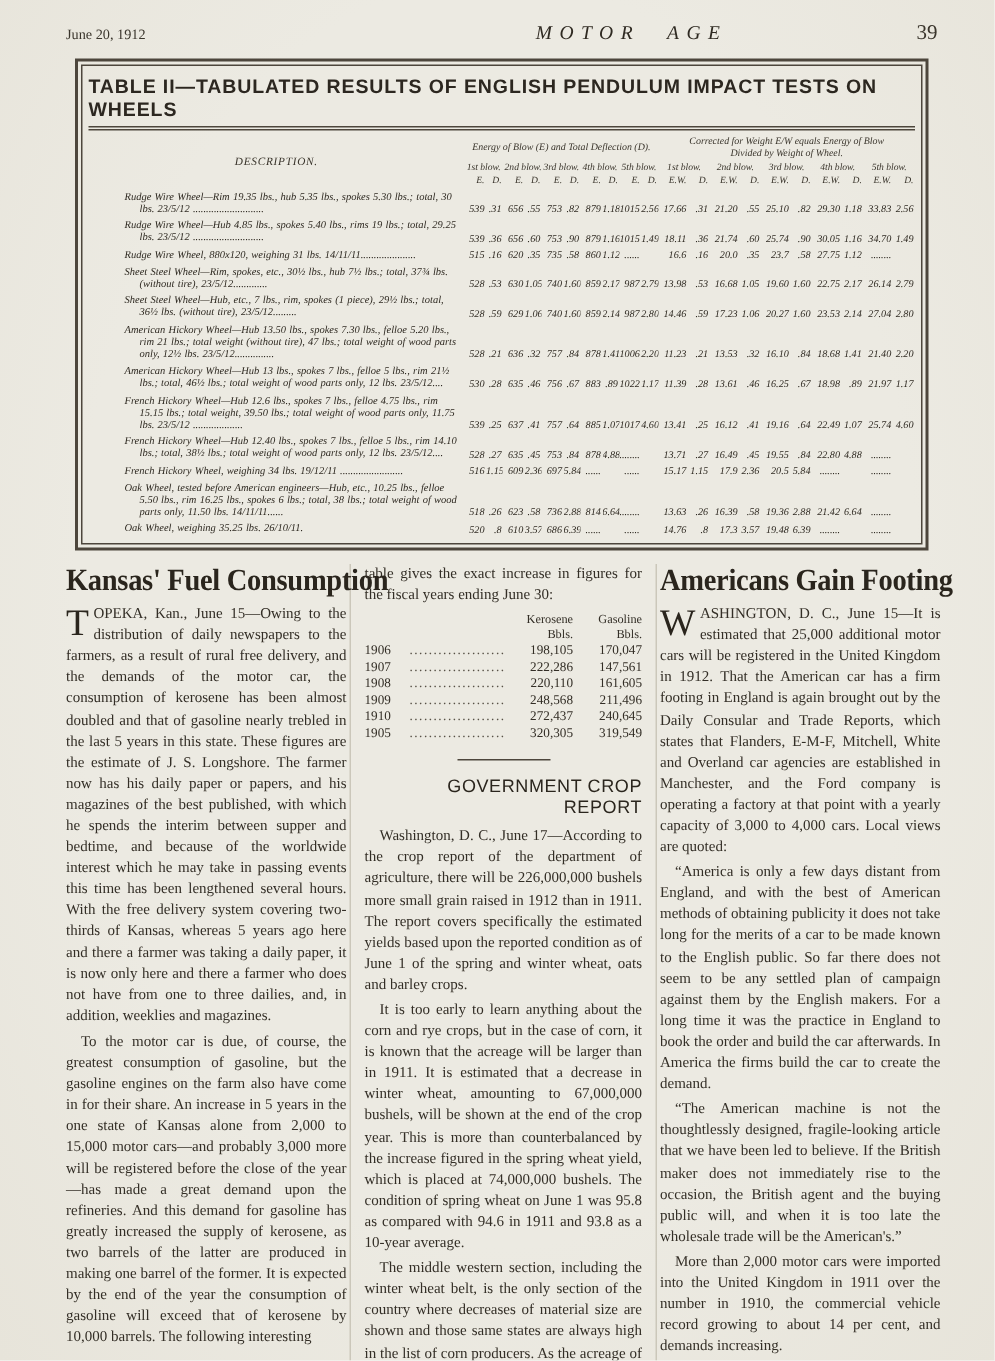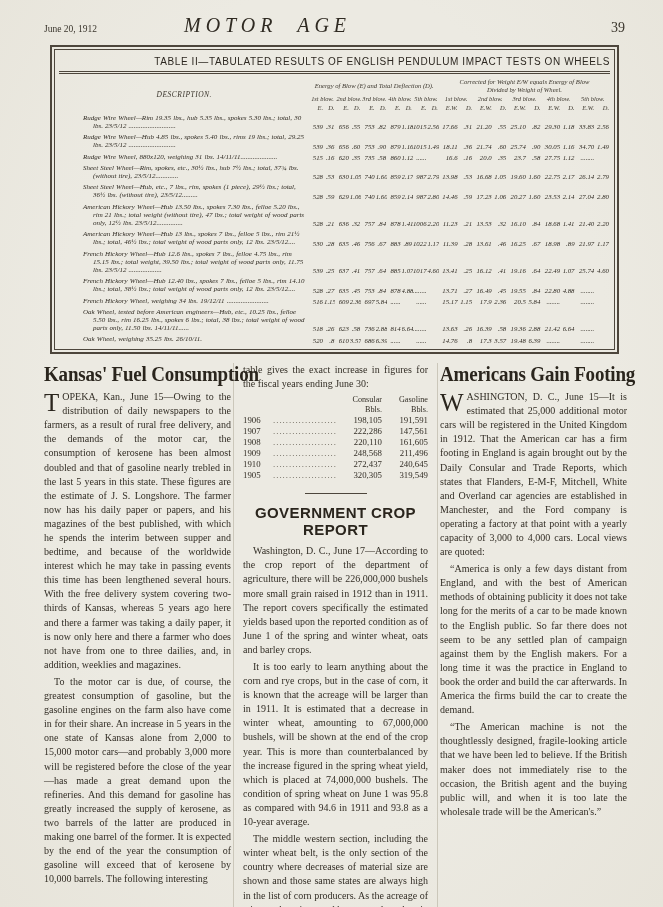--- a/index.html
+++ b/index.html
@@ -12,33 +12,33 @@
   }
   .page{
     box-sizing:border-box;width:663px;height:907px;
     padding:14px 38px 8px 44px;
     background:radial-gradient(ellipse at 50% 45%, #eceae2 60%, #e7e4da 100%);
     display:flex;flex-direction:column;overflow:hidden;
   }
   
   .runhead{display:flex;align-items:baseline;font-size:10px;}
   .runhead .date{width:140px;font-size:9.5px;color:#3a352c;}
-  .runhead .masthead{flex:1;text-align:left;font-style:italic;font-size:20px;letter-spacing:5px;word-spacing:10px;color:#2f2a22;}
+  .runhead .masthead{flex:1;text-align:right;font-style:italic;font-size:13px;letter-spacing:5px;word-spacing:10px;color:#2f2a22;}
   .runhead .pageno{width:140px;text-align:right;font-size:14px;color:#3a352c;}
   
   .frame{
     margin:12px 10px 0 10px;
     border:1px solid #4d463c;
     outline:2px solid #4d463c;outline-offset:2px;
     background:#ecege0;
     padding:3px 4px 4px 4px;
   }
   .frame-title{
-    text-align:right;font-family:"Liberation Sans",sans-serif;font-weight:normal;
-    font-size:10px;letter-spacing:.6px;color:#2c2720;
+    text-align:left;font-family:"Liberation Sans",sans-serif;font-weight:bold;
+    font-size:13px;letter-spacing:.6px;color:#2c2720;
     padding:3px 0 4px 0;border-bottom:3px double #4d463c;margin-bottom:2px;
   }
   table.impact{width:100%;border-collapse:collapse;table-layout:fixed;font-style:italic;}
   table.impact th{font-weight:normal;color:#3a352c;}
   th.desc-h{width:242px;text-align:center;font-size:7.5px;letter-spacing:.5px;vertical-align:middle;}
   th.grp{font-size:6.6px;line-height:7.6px;text-align:center;padding-top:2px;}
   th.blow{font-size:6.4px;text-align:center;white-space:nowrap;overflow:hidden;}
   th.sub{font-size:6.4px;text-align:right;white-space:nowrap;overflow:hidden;padding-right:1px;}
   td.desc{
     font-size:7px;line-height:8.2px;color:#2f2a22;
@@ -64,22 +64,22 @@
   .fuel{margin:4px 0 6px 0;font-size:8.8px;line-height:11px;color:#332e26;}
   .fuel-row{display:flex;align-items:center;}
   .fuel-head{align-items:flex-end;margin-bottom:1px;}
   .fuel-year{width:30px;}
   .fuel-dots{flex:1;overflow:hidden;white-space:nowrap;color:#575146;letter-spacing:1px;}
   .fuel-val{width:46px;text-align:right;white-space:nowrap;}
   .fuel-val.hdr{text-align:right;font-size:8.2px;line-height:9.5px;}
   
   .divider{width:62px;border:none;border-top:1.5px solid #4d463c;margin:12px auto 10px auto;}
   .crop-head{
-    font-family:"Liberation Sans",sans-serif;font-weight:bold;font-size:15px;
-    letter-spacing:.4px;text-align:center;color:#2a251d;margin:0 0 6px 0;
+    font-family:"Liberation Sans",sans-serif;font-weight:normal;font-size:12px;
+    letter-spacing:.4px;text-align:right;color:#2a251d;margin:0 0 6px 0;
   }
 </style>
 </head>
 <body>
 
 <div class="page">
 
   <div class="runhead">
     <span class="date">June 20, 1912</span>
     <span class="masthead">MOTOR AGE</span>
@@ -449,33 +449,33 @@
         </div>
     </div>
 
     <div class="col col-mid">
       <p class="apara">table gives the exact increase in figures for the fiscal years ending June 30:</p>
       <div class="fuel">
           <div class="fuel-row fuel-head">
             <span class="fuel-year"></span>
             <span class="fuel-dots"></span>
             <span class="fuel-val hdr">
-              <div>Consular</div>
+              <div>Kerosene</div>
               <div>Bbls.</div>
             </span>
             <span class="fuel-val hdr">
               <div>Gasoline</div>
               <div>Bbls.</div>
             </span>
           </div>
           <div class="fuel-row">
             <span class="fuel-year">1906</span>
             <span class="fuel-dots">.......................................</span>
             <span class="fuel-val">198,105</span>
-            <span class="fuel-val">191,591</span>
+            <span class="fuel-val">170,047</span>
           </div>
           <div class="fuel-row">
             <span class="fuel-year">1907</span>
             <span class="fuel-dots">.......................................</span>
             <span class="fuel-val">222,286</span>
             <span class="fuel-val">147,561</span>
           </div>
           <div class="fuel-row">
             <span class="fuel-year">1908</span>
             <span class="fuel-dots">.......................................</span>
@@ -509,18 +509,19 @@
           <p class="apara indent">The middle western section, including the winter wheat belt, is the only section of the country where decreases of material size are shown and those same states are always high in the list of corn producers.  As the acreage of winter wheat is over 11 per cent less than in 1911, the chances are that the corn acreage will be proportionately larger.</p>
         </div>
     </div>
 
     <div class="col">
       <h1 class="headline">Americans Gain Footing</h1>
       <div>
           <p class="apara"><span class="dropcap">W</span>ASHINGTON, D. C., June 15—It is estimated that 25,000 additional motor cars will be registered in the United Kingdom in 1912.  That the American car has a firm footing in England is again brought out by the Daily Consular and Trade Reports, which states that Flanders, E-M-F, Mitchell, White and Overland car agencies are established in Manchester, and the Ford company is operating a factory at that point with a yearly capacity of 3,000 to 4,000 cars.  Local views are quoted:</p>
           <p class="apara indent">“America is only a few days distant from England, and with the best of American methods of obtaining publicity it does not take long for the merits of a car to be made known to the English public. So far there does not seem to be any settled plan of campaign against them by the English makers.  For a long time it was the practice in England to book the order and build the car afterwards.  In America the firms build the car to create the demand.</p>
           <p class="apara indent">“The American machine is not the thoughtlessly designed, fragile-looking article that we have been led to believe.  If the British maker does not immediately rise to the occasion, the British agent and the buying public will, and when it is too late the wholesale trade will be the American's.”</p>
+          <p class="apara indent">More than 2,000 motor cars were imported into the United Kingdom in 1911 over the number in 1910, the commercial vehicle record growing to about 14 per cent, and demands increasing.</p>
         </div>
     </div>
 
   </div>
 
 </div>
 
 </body></html>

